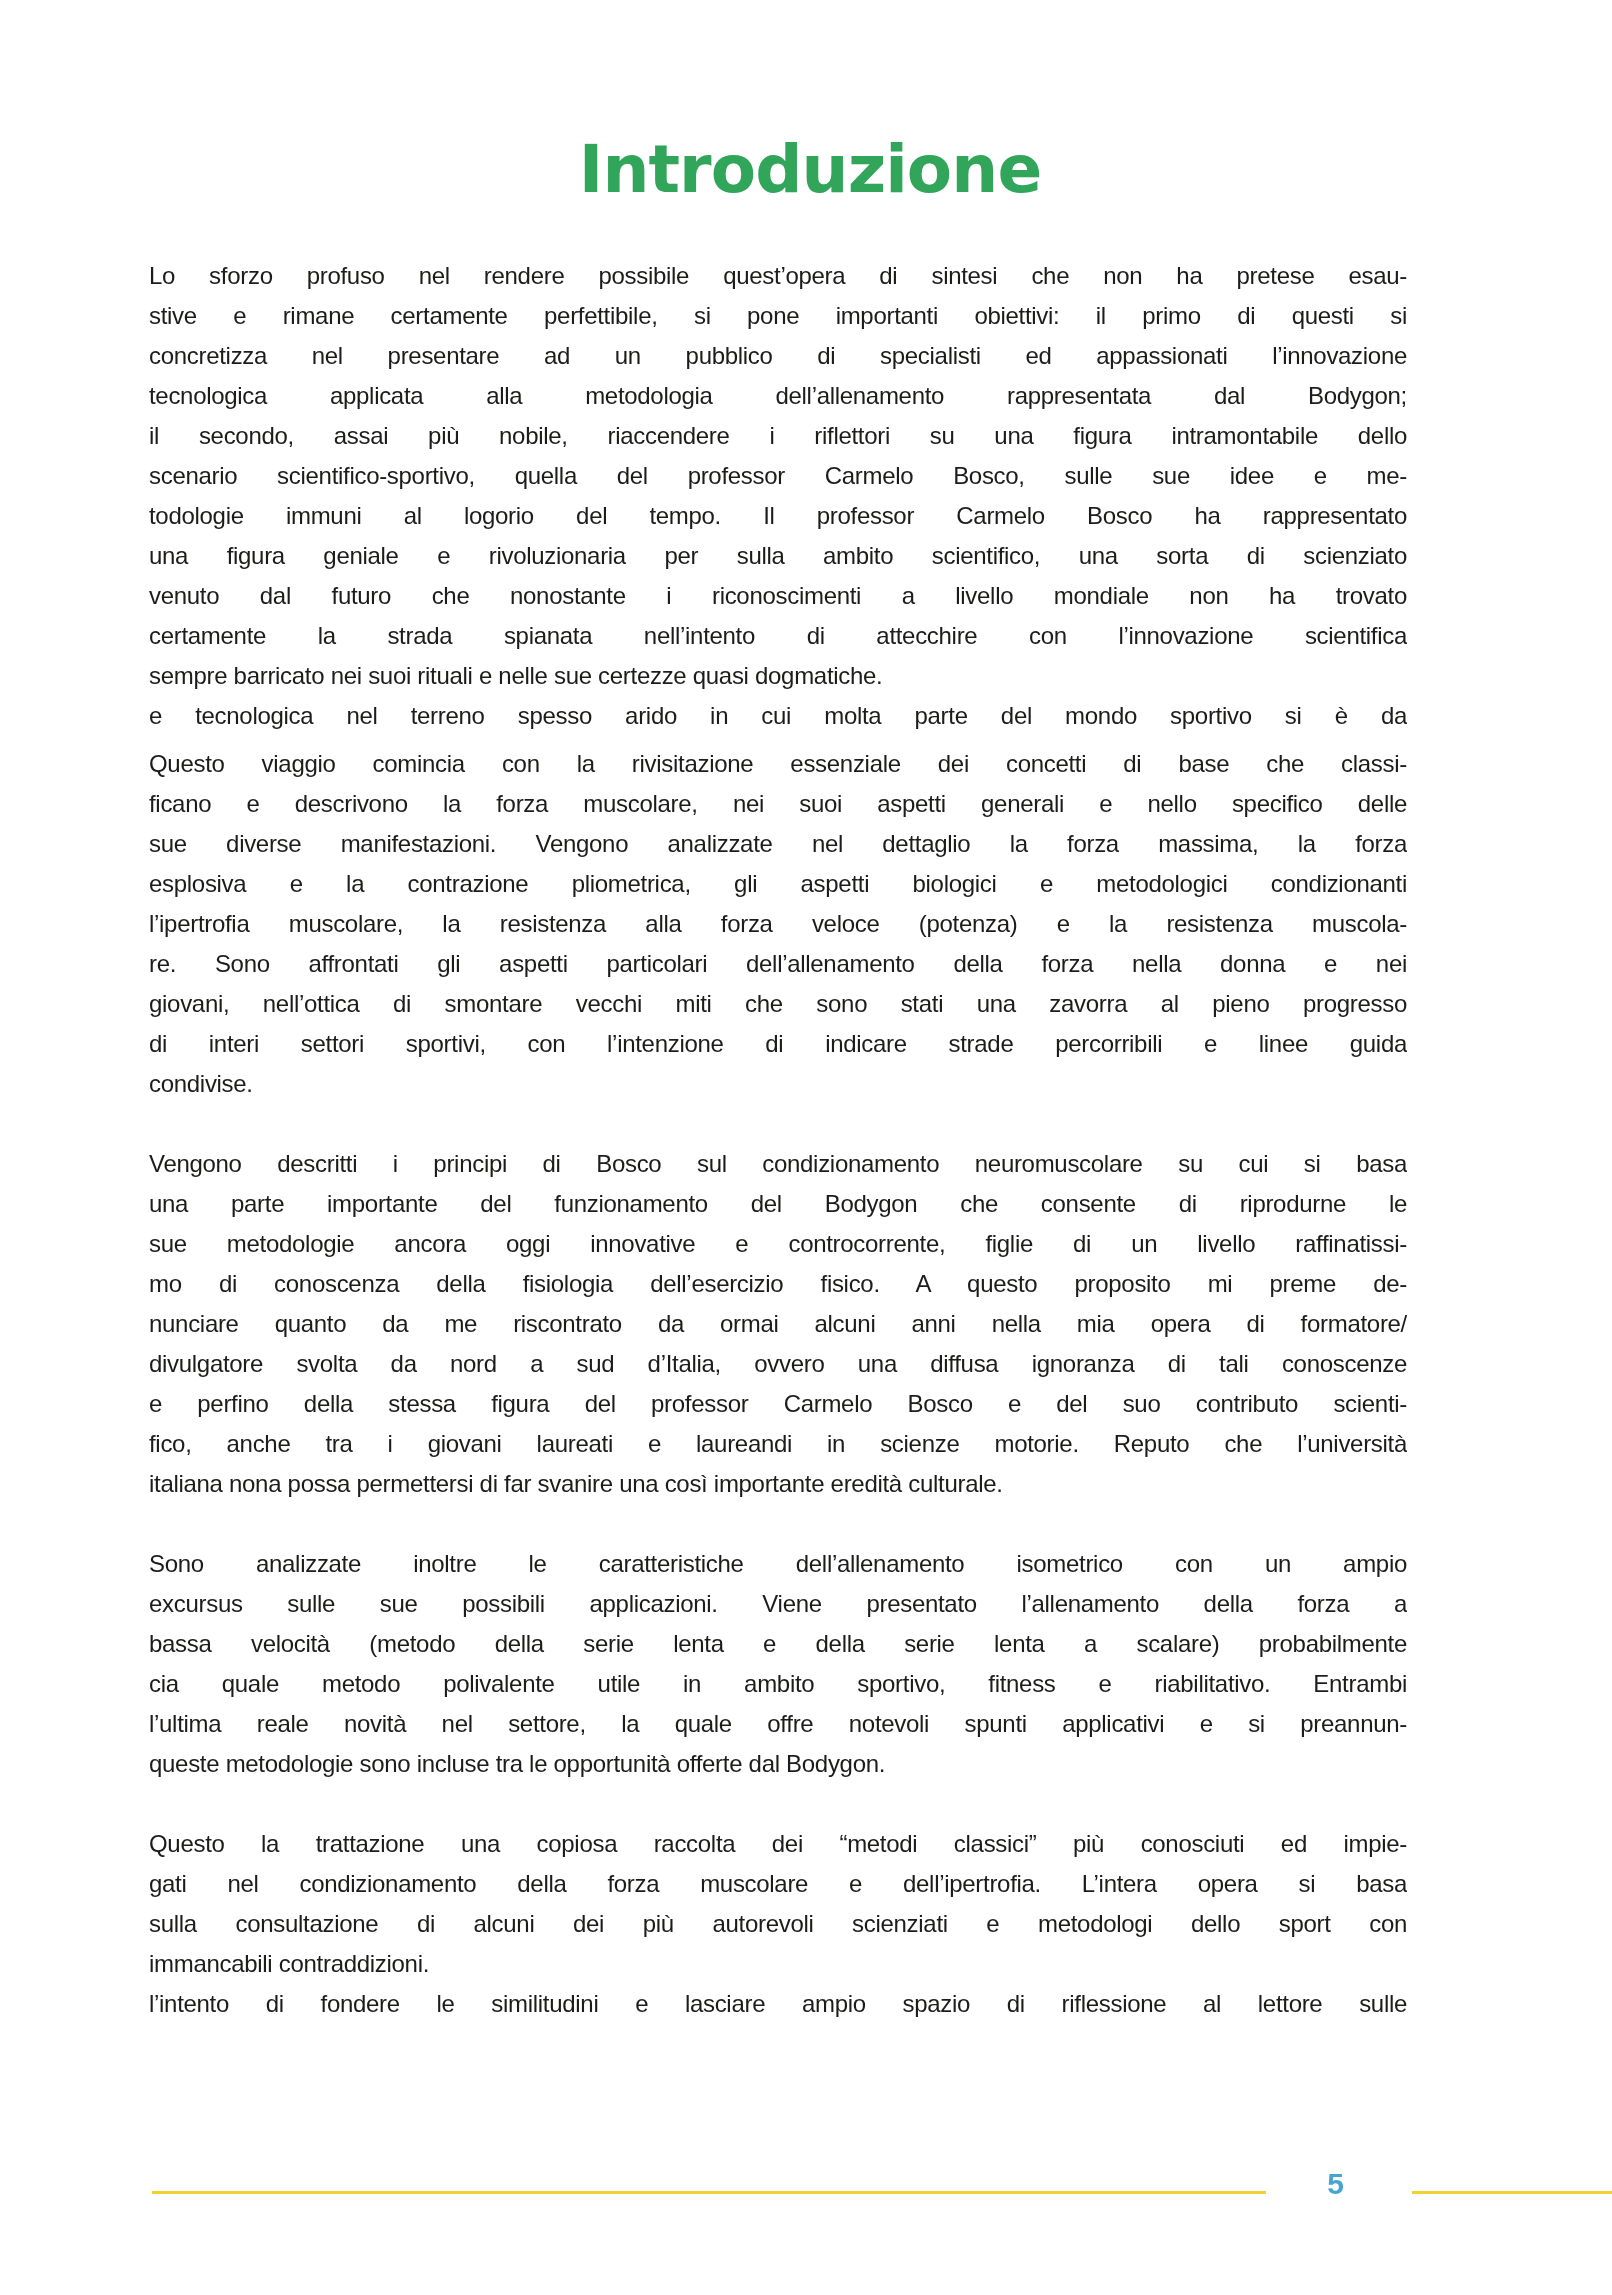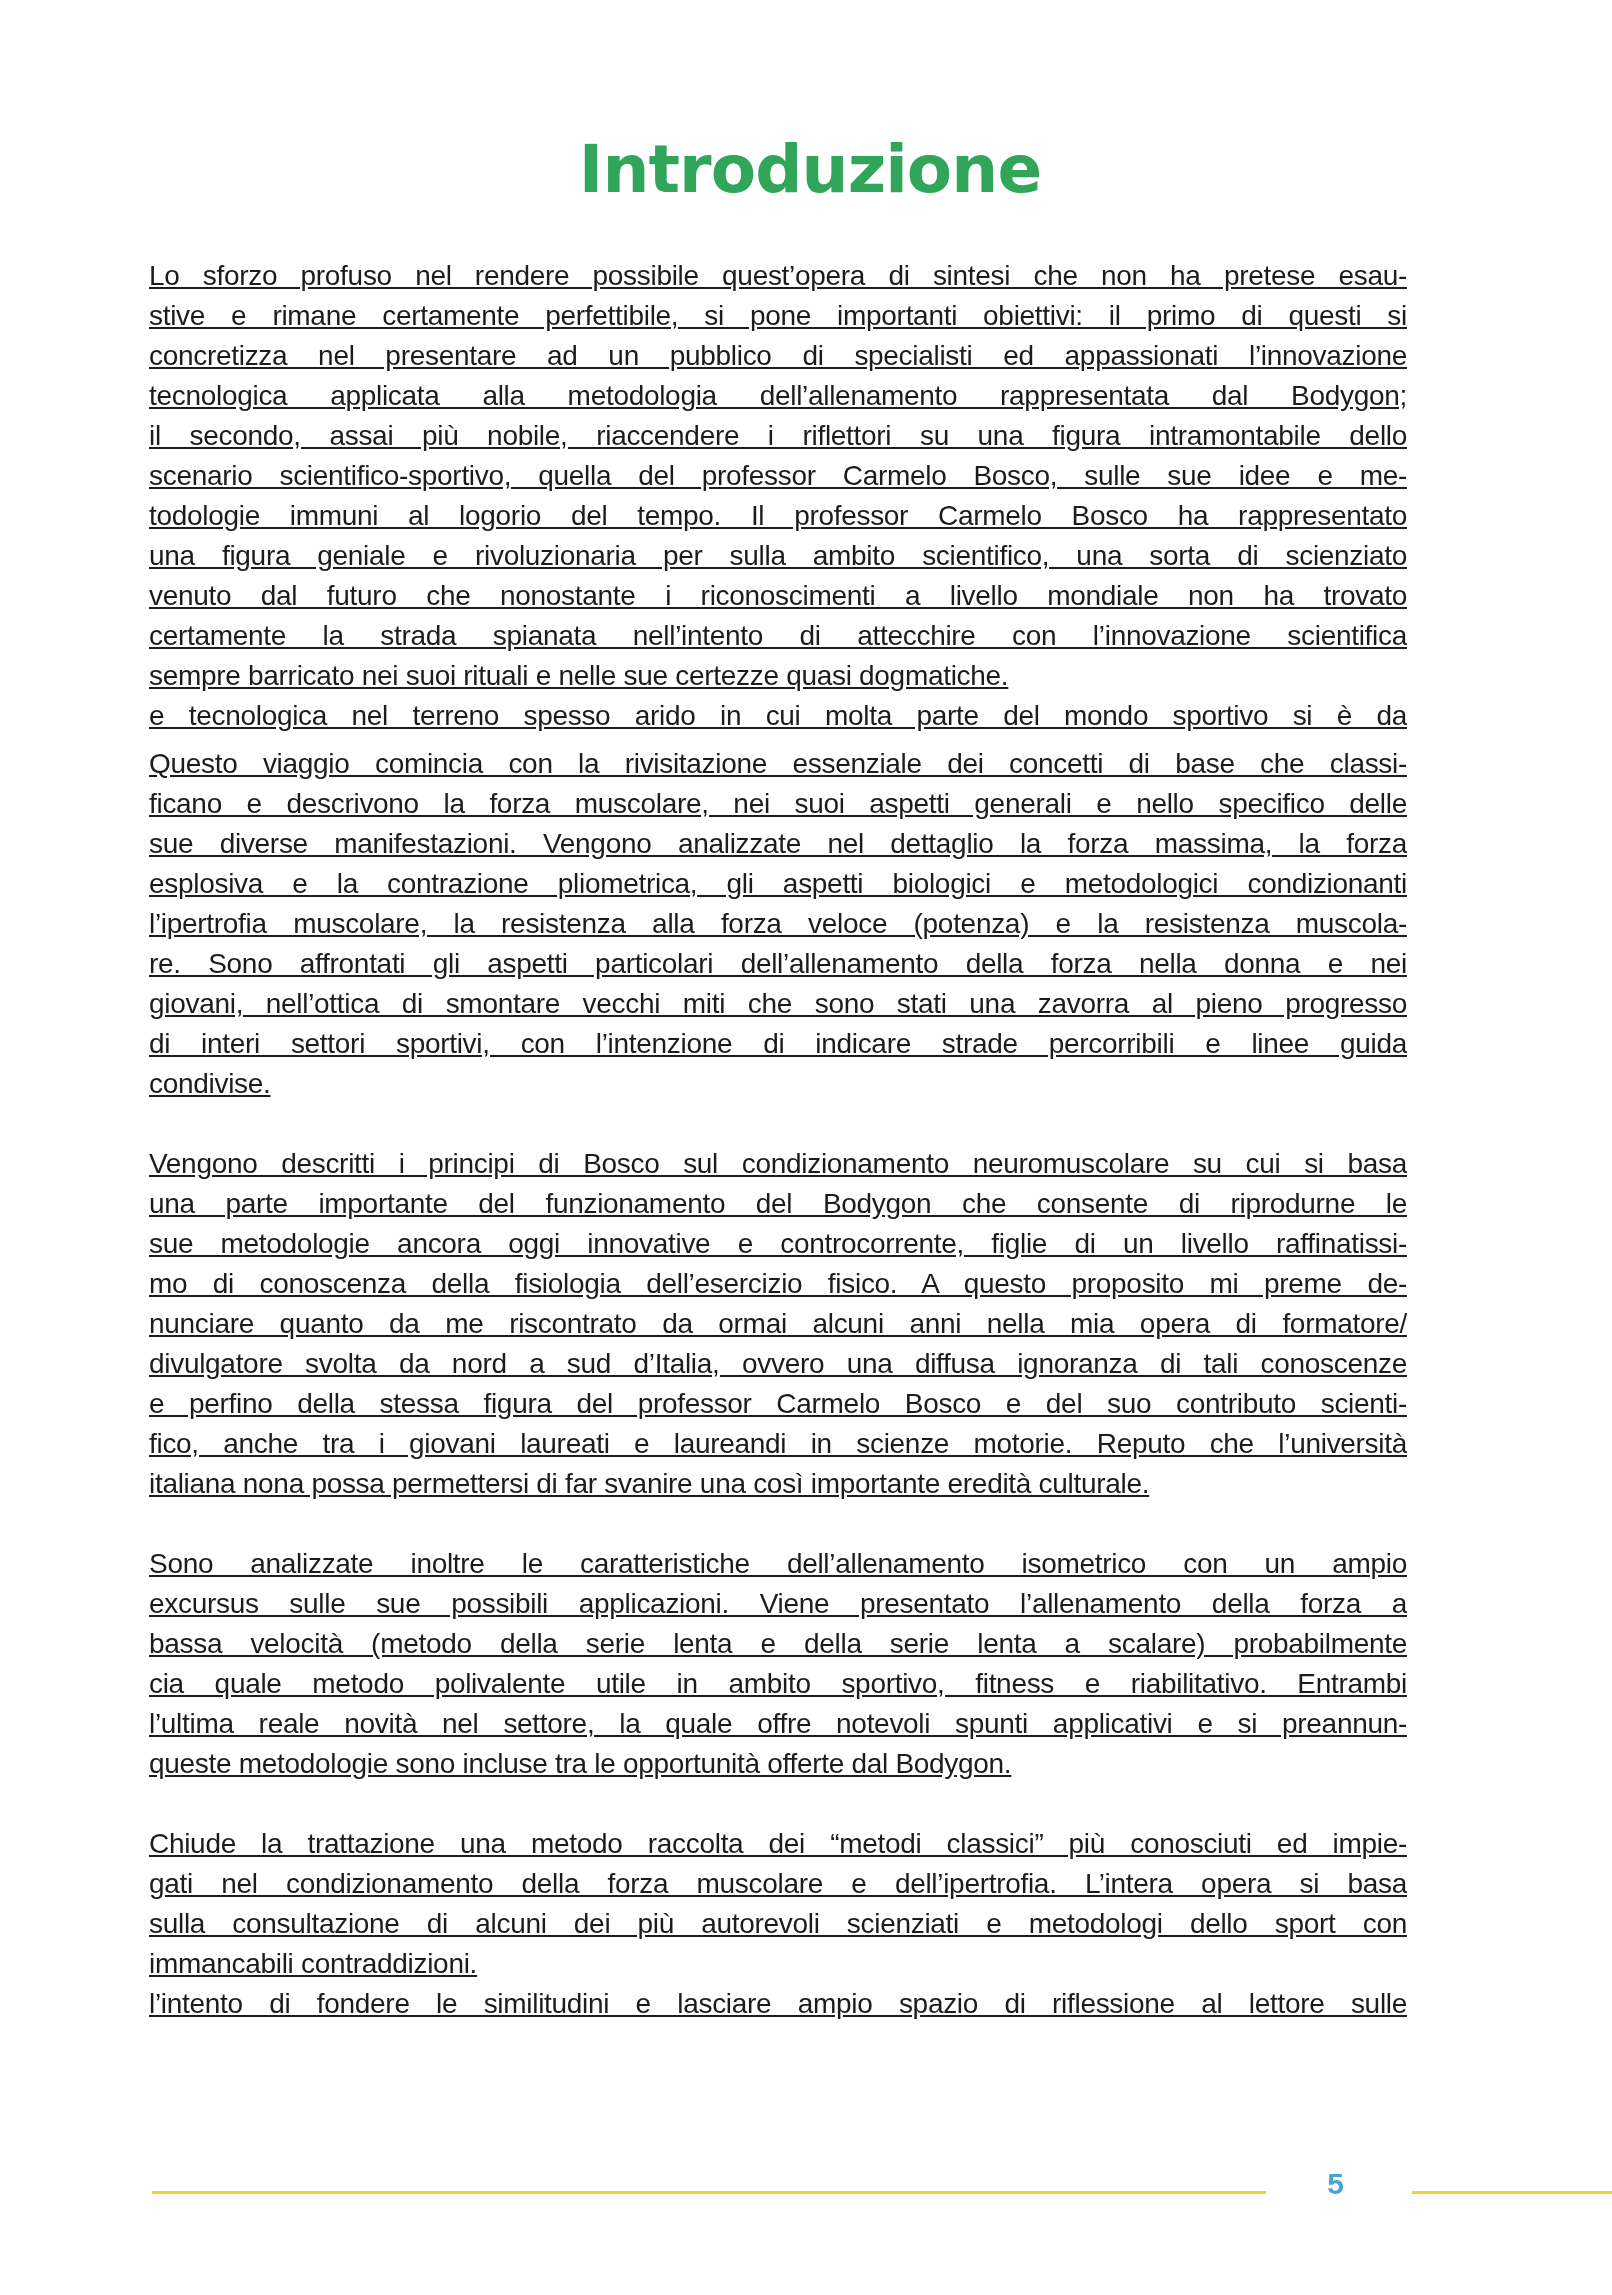--- a/index.html
+++ b/index.html
@@ -28,24 +28,23 @@
     line-height: 1.1;
     color: var(--green);
     letter-spacing: -0.9px;
   }
   .content {
     position: absolute;
     top: 256px;
     left: 149px;
     width: 1258px;
     color: var(--ink);
-    font-size: 28px;
+    font-size: 24px;
     line-height: 40px;
     letter-spacing: -0.3px;
-    text-decoration: underline;
   }
   .text-block { margin: 0; }
   .text-block.spaced { margin-bottom: 40px; margin-top: 8px; }
   .line {
     text-align: justify;
     text-align-last: justify;
     white-space: nowrap;
     overflow: hidden;
   }
   .line.end {
@@ -114,21 +113,21 @@
     </div>
     <div class="text-block spaced">
       <div class="line">Sono analizzate inoltre le caratteristiche dell’allenamento isometrico con un ampio</div>
       <div class="line">excursus sulle sue possibili applicazioni. Viene presentato l’allenamento della forza a</div>
       <div class="line">bassa velocità (metodo della serie lenta e della serie lenta a scalare) probabilmente</div>
       <div class="line">cia quale metodo polivalente utile in ambito sportivo, fitness e riabilitativo. Entrambi</div>
       <div class="line">l’ultima reale novità nel settore, la quale offre notevoli spunti applicativi e si preannun-</div>
       <div class="line end">queste metodologie sono incluse tra le opportunità offerte dal Bodygon.</div>
     </div>
     <div class="text-block">
-      <div class="line">Chiude la trattazione una metodo raccolta dei “metodi classici” più conosciuti ed impie-</div>
+      <div class="line">Questo la trattazione una copiosa raccolta dei “metodi classici” più conosciuti ed impie-</div>
       <div class="line">gati nel condizionamento della forza muscolare e dell’ipertrofia. L’intera opera si basa</div>
       <div class="line">sulla consultazione di alcuni dei più autorevoli scienziati e metodologi dello sport con</div>
       <div class="line end">immancabili contraddizioni.</div>
       <div class="line">l’intento di fondere le similitudini e lasciare ampio spazio di riflessione al lettore sulle</div>
     </div>
   </section>
 
 <div class="footer-rule left"></div>
 <div class="page-number">5</div>
 <div class="footer-rule right"></div>

